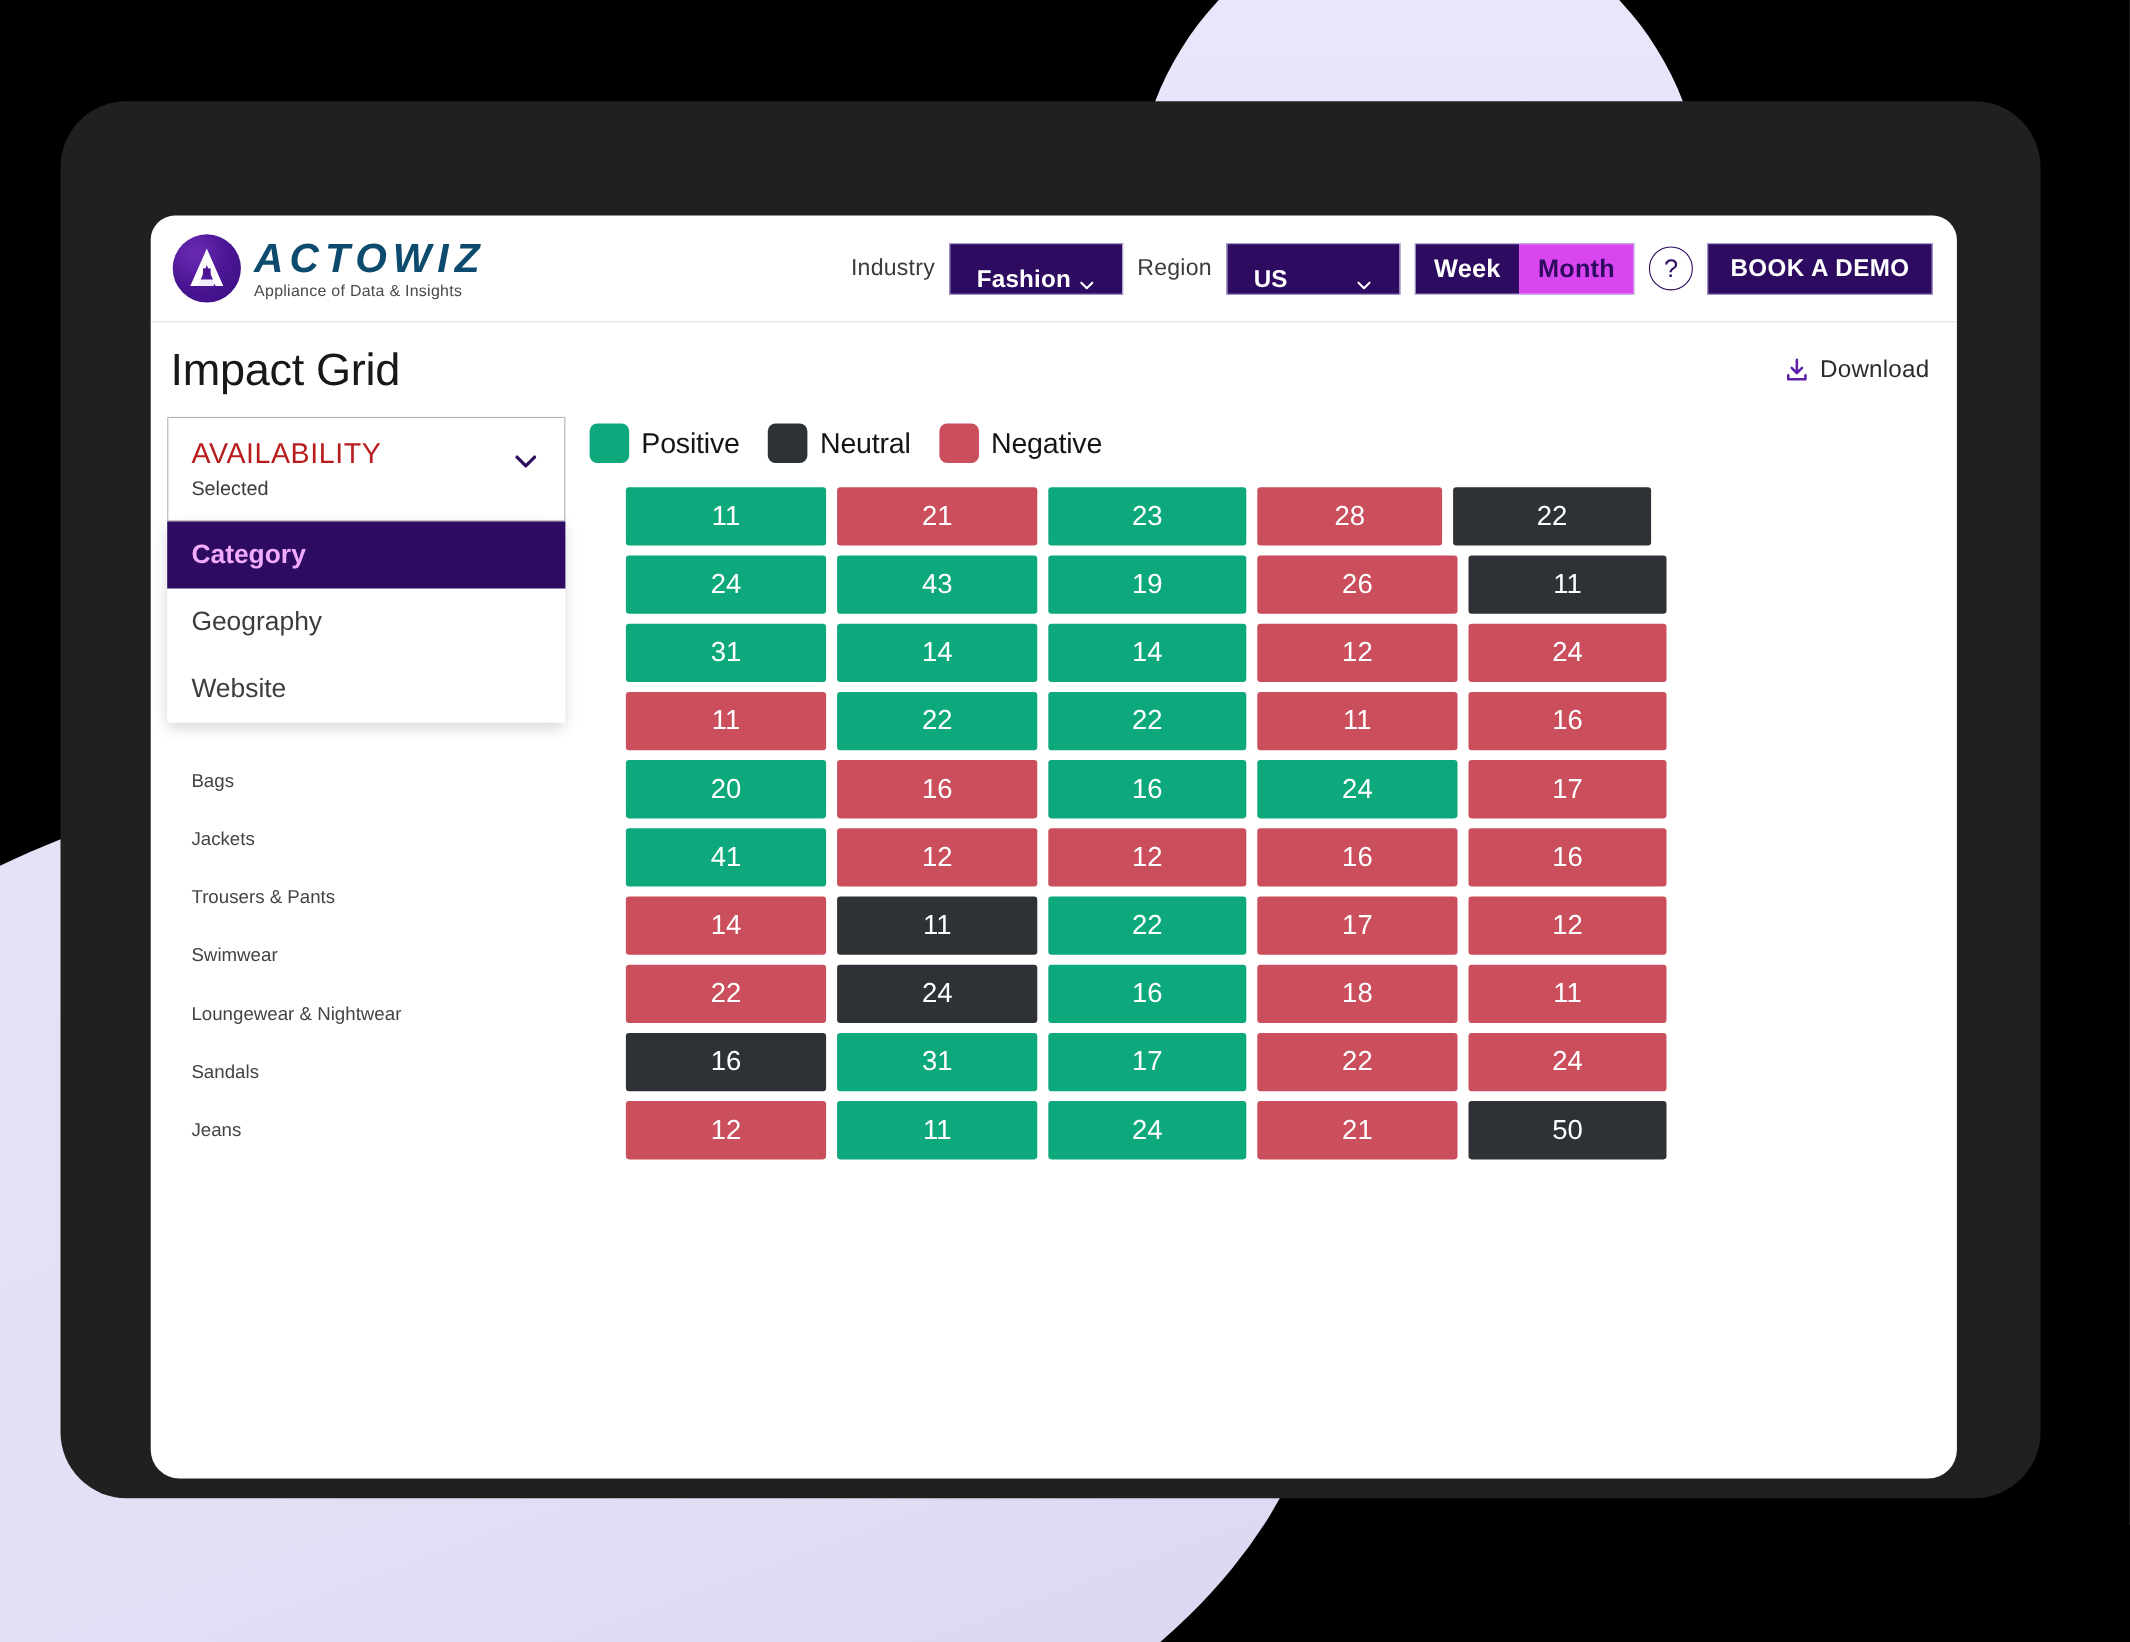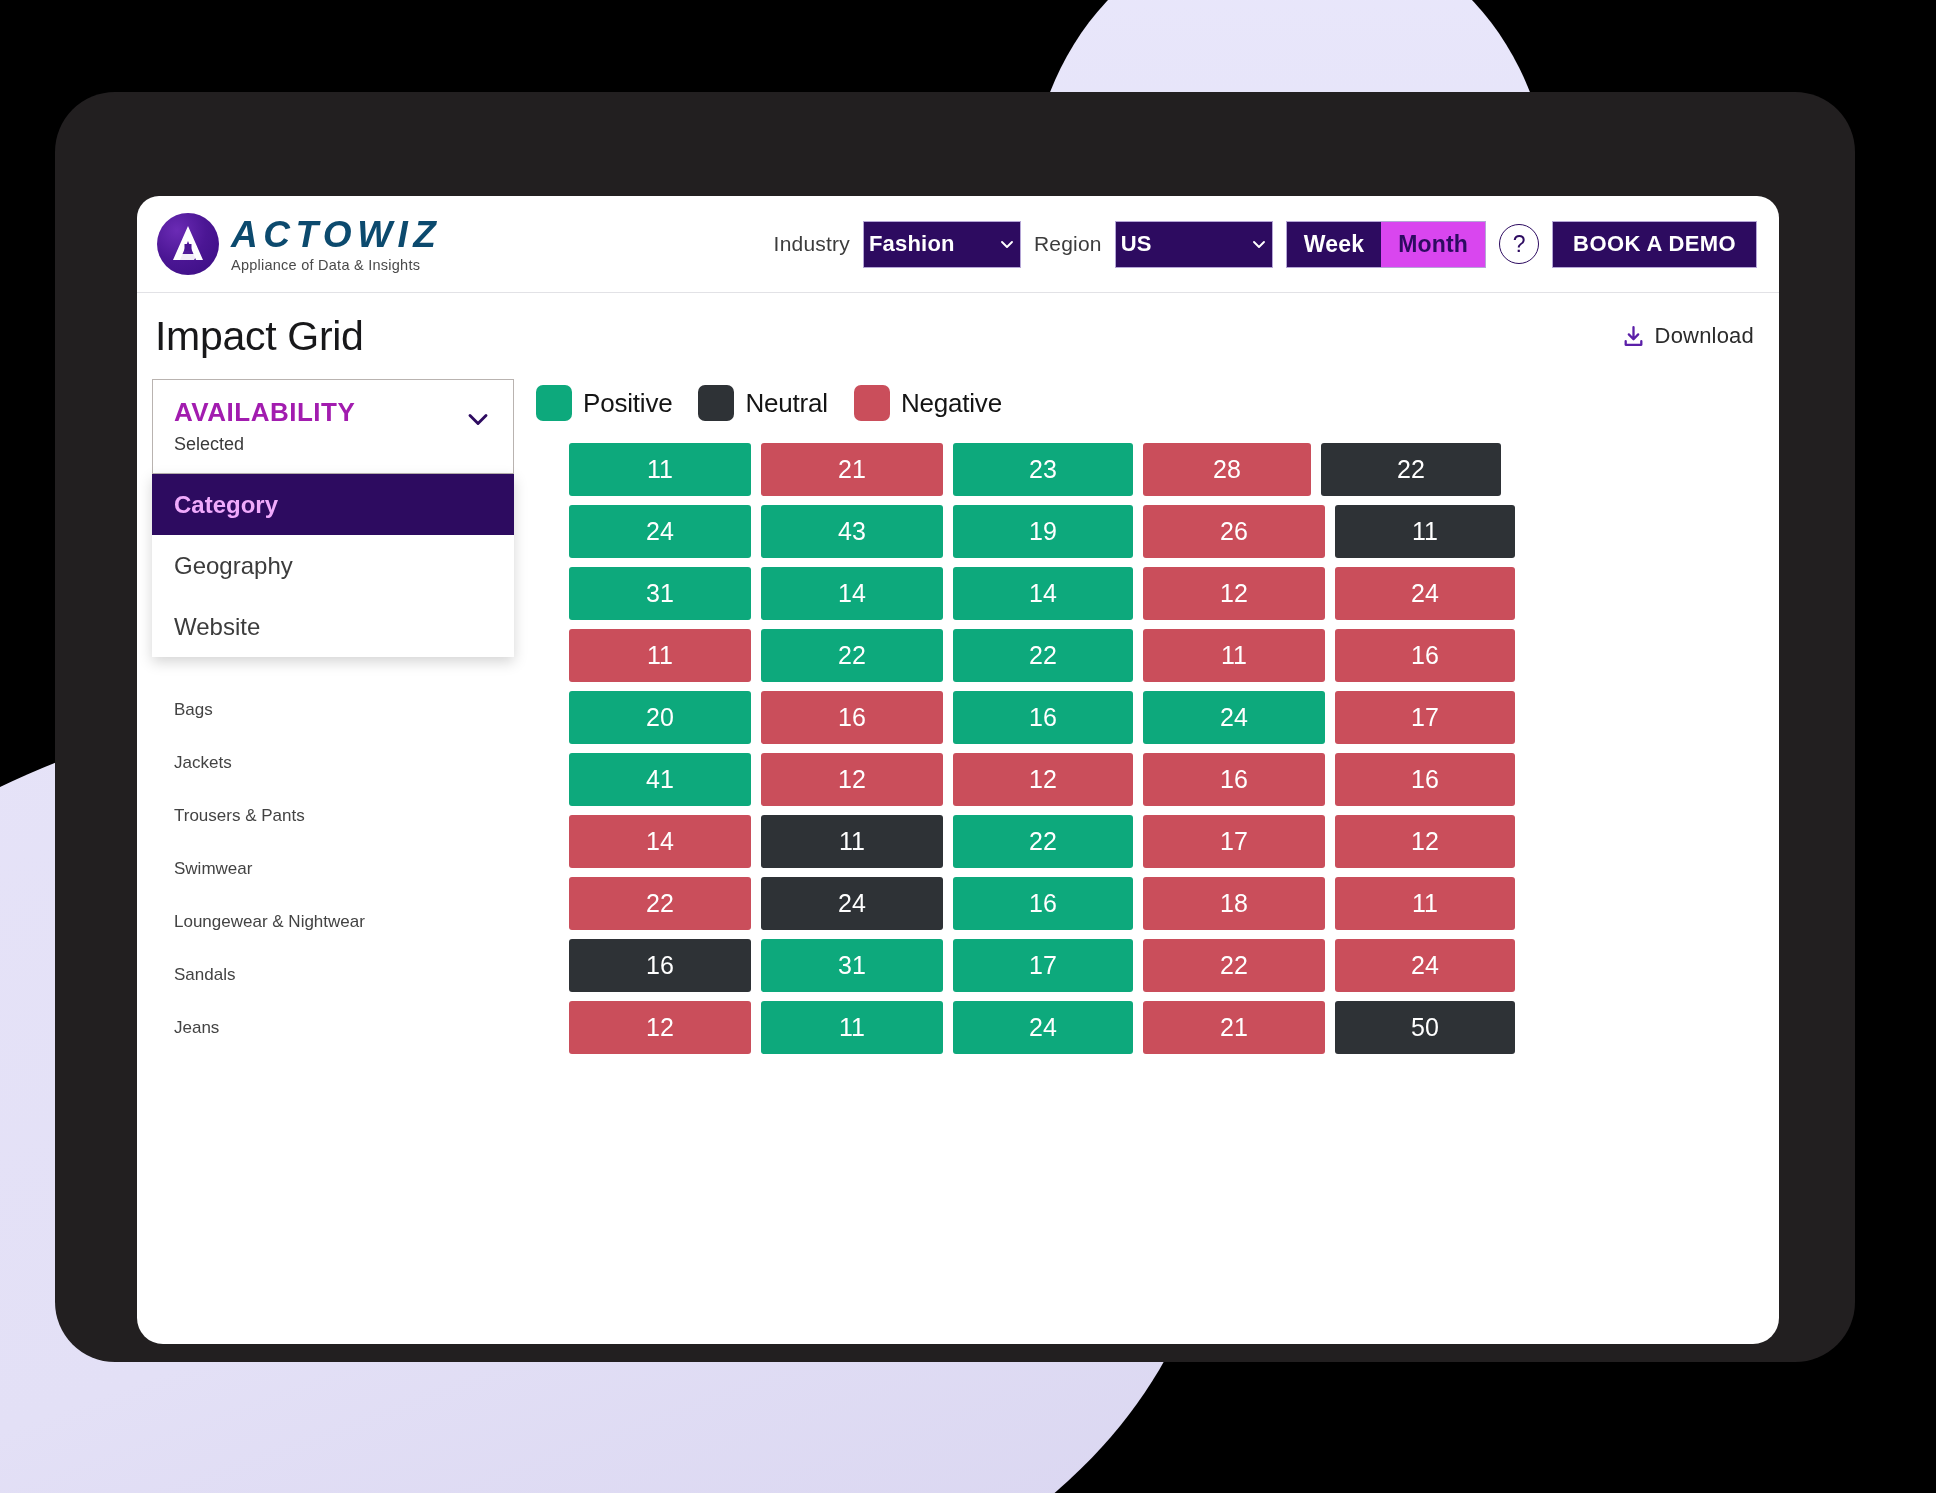--- a/index.html
+++ b/index.html
@@ -94,22 +94,22 @@
   .ctl-label {
     font-size: 21px; color: #3c3c3c; letter-spacing: .2px;
   }
   .ctl-select {
     position: relative;
     background: #2d0b60;
     color: #ffffff;
     border: 1px solid #b5a6d6;
     height: 47px;
     min-width: 158px;
-    display: flex; align-items: center;
-    padding: 0 5px;
+    display: flex; align-items: flex-end;
+    padding: 0 24px;
     font-size: 22px; font-weight: 700;
     letter-spacing: .2px;
   }
   .ctl-select .caret {
     margin-left: auto;
     width: 16px; height: 16px;
   }
   .seg {
     display: flex; align-items: stretch;
     border: 1px solid #b5a6d6;
@@ -165,21 +165,21 @@
     margin-left: 15px;
     position: relative;
   }
   #avail-box {
     border: 1px solid #b9b3b0;
     background: #fff;
     padding: 17px 20px 18px 21px;
     position: relative;
   }
   #avail-title {
-    font-size: 26px; font-weight: 700; color: #a21caf;
+    font-size: 26px; font-weight: 400; color: #b91c1c;
     letter-spacing: .5px;
   }
   #avail-sub {
     font-size: 18px; color: #3a3a3a; margin-top: 6px;
   }
   #avail-caret {
     position: absolute; right: 22px; top: 26px;
     width: 26px; height: 26px;
   }
   #dropdown {

